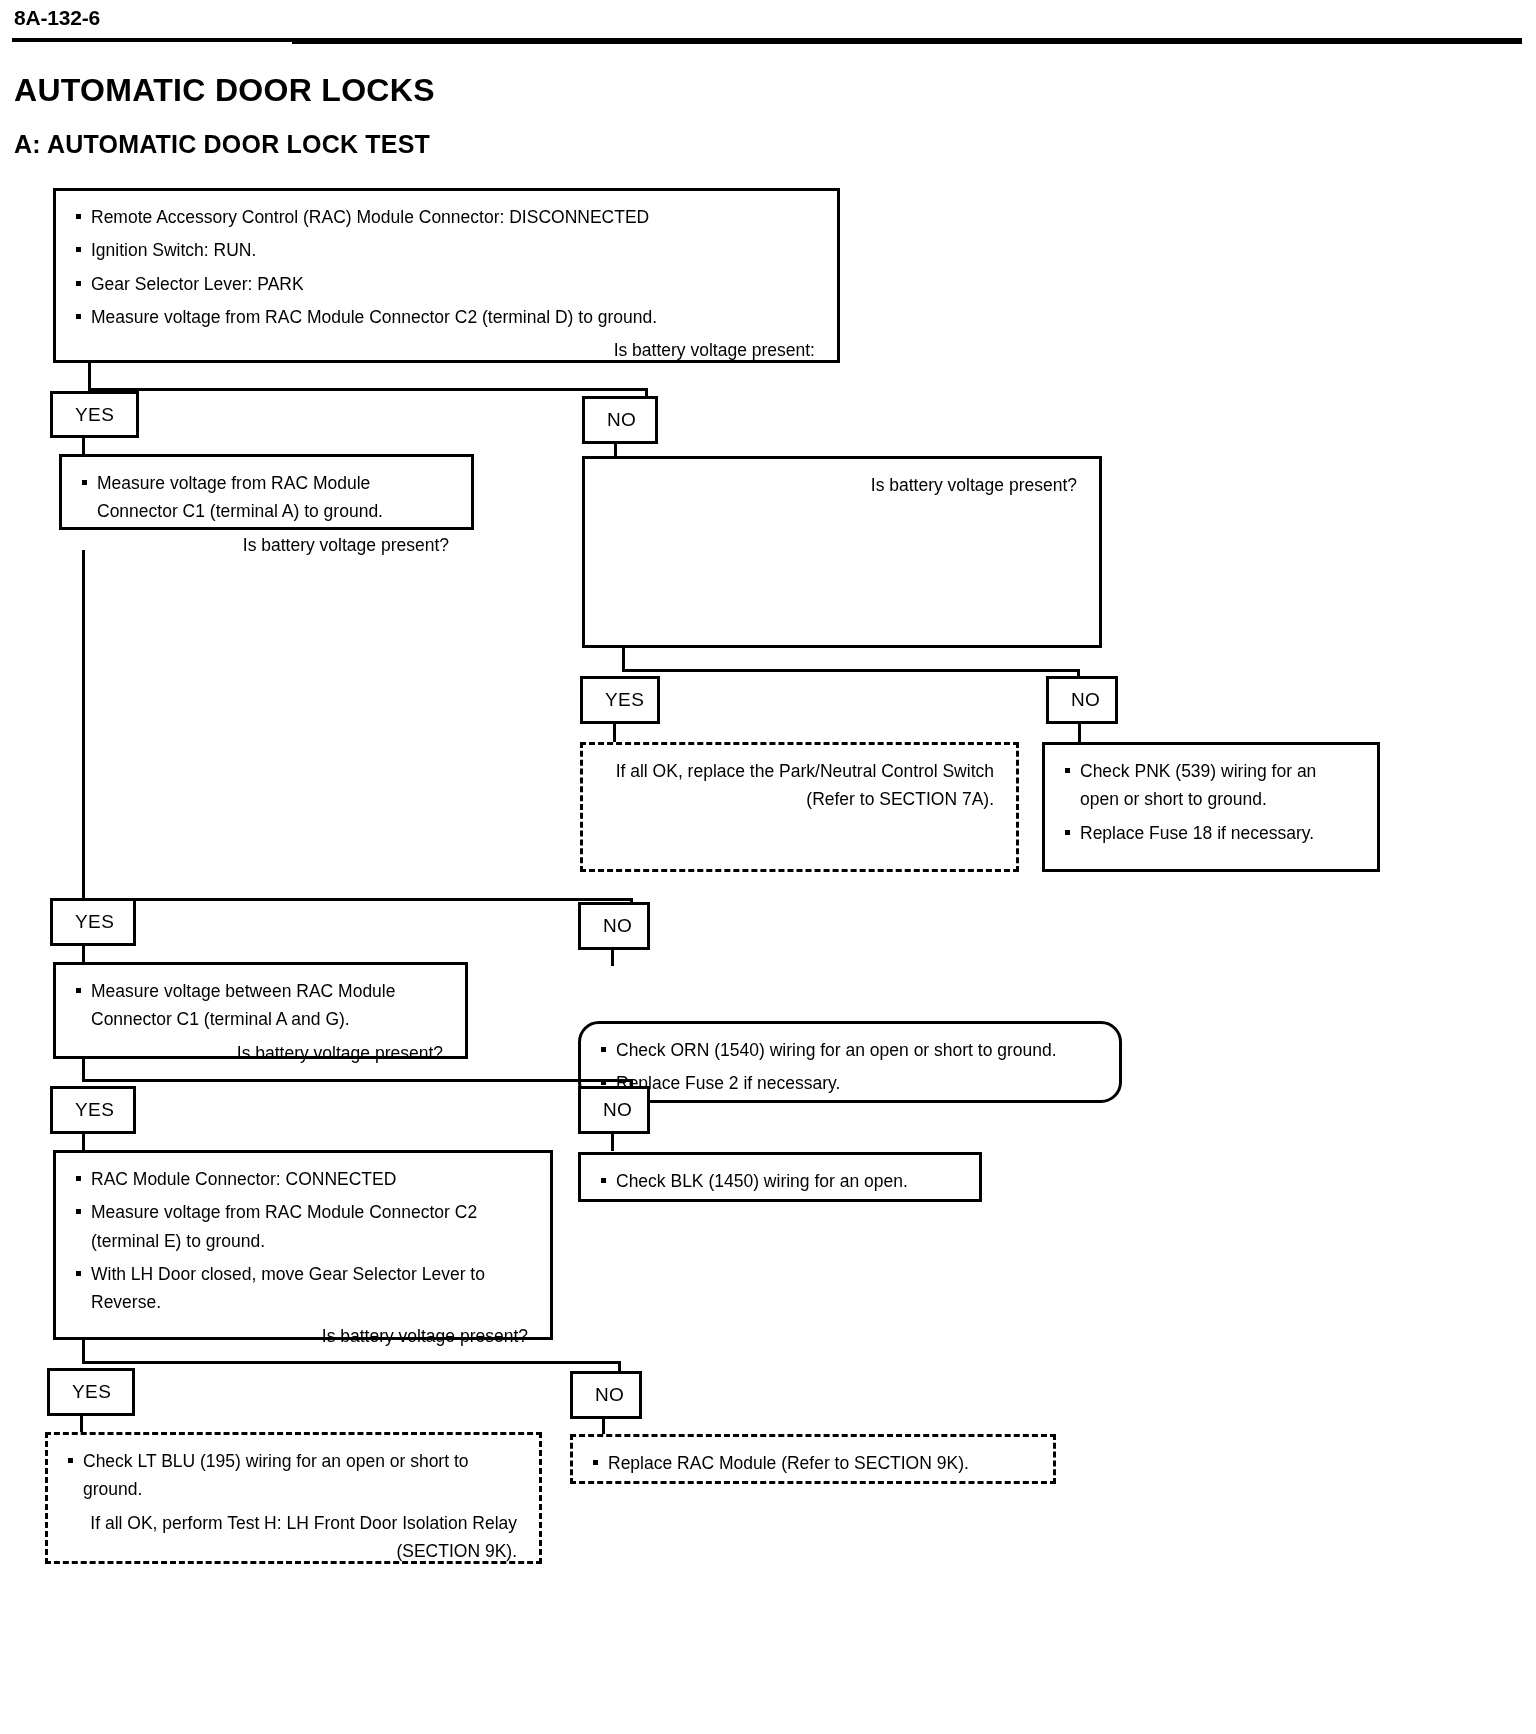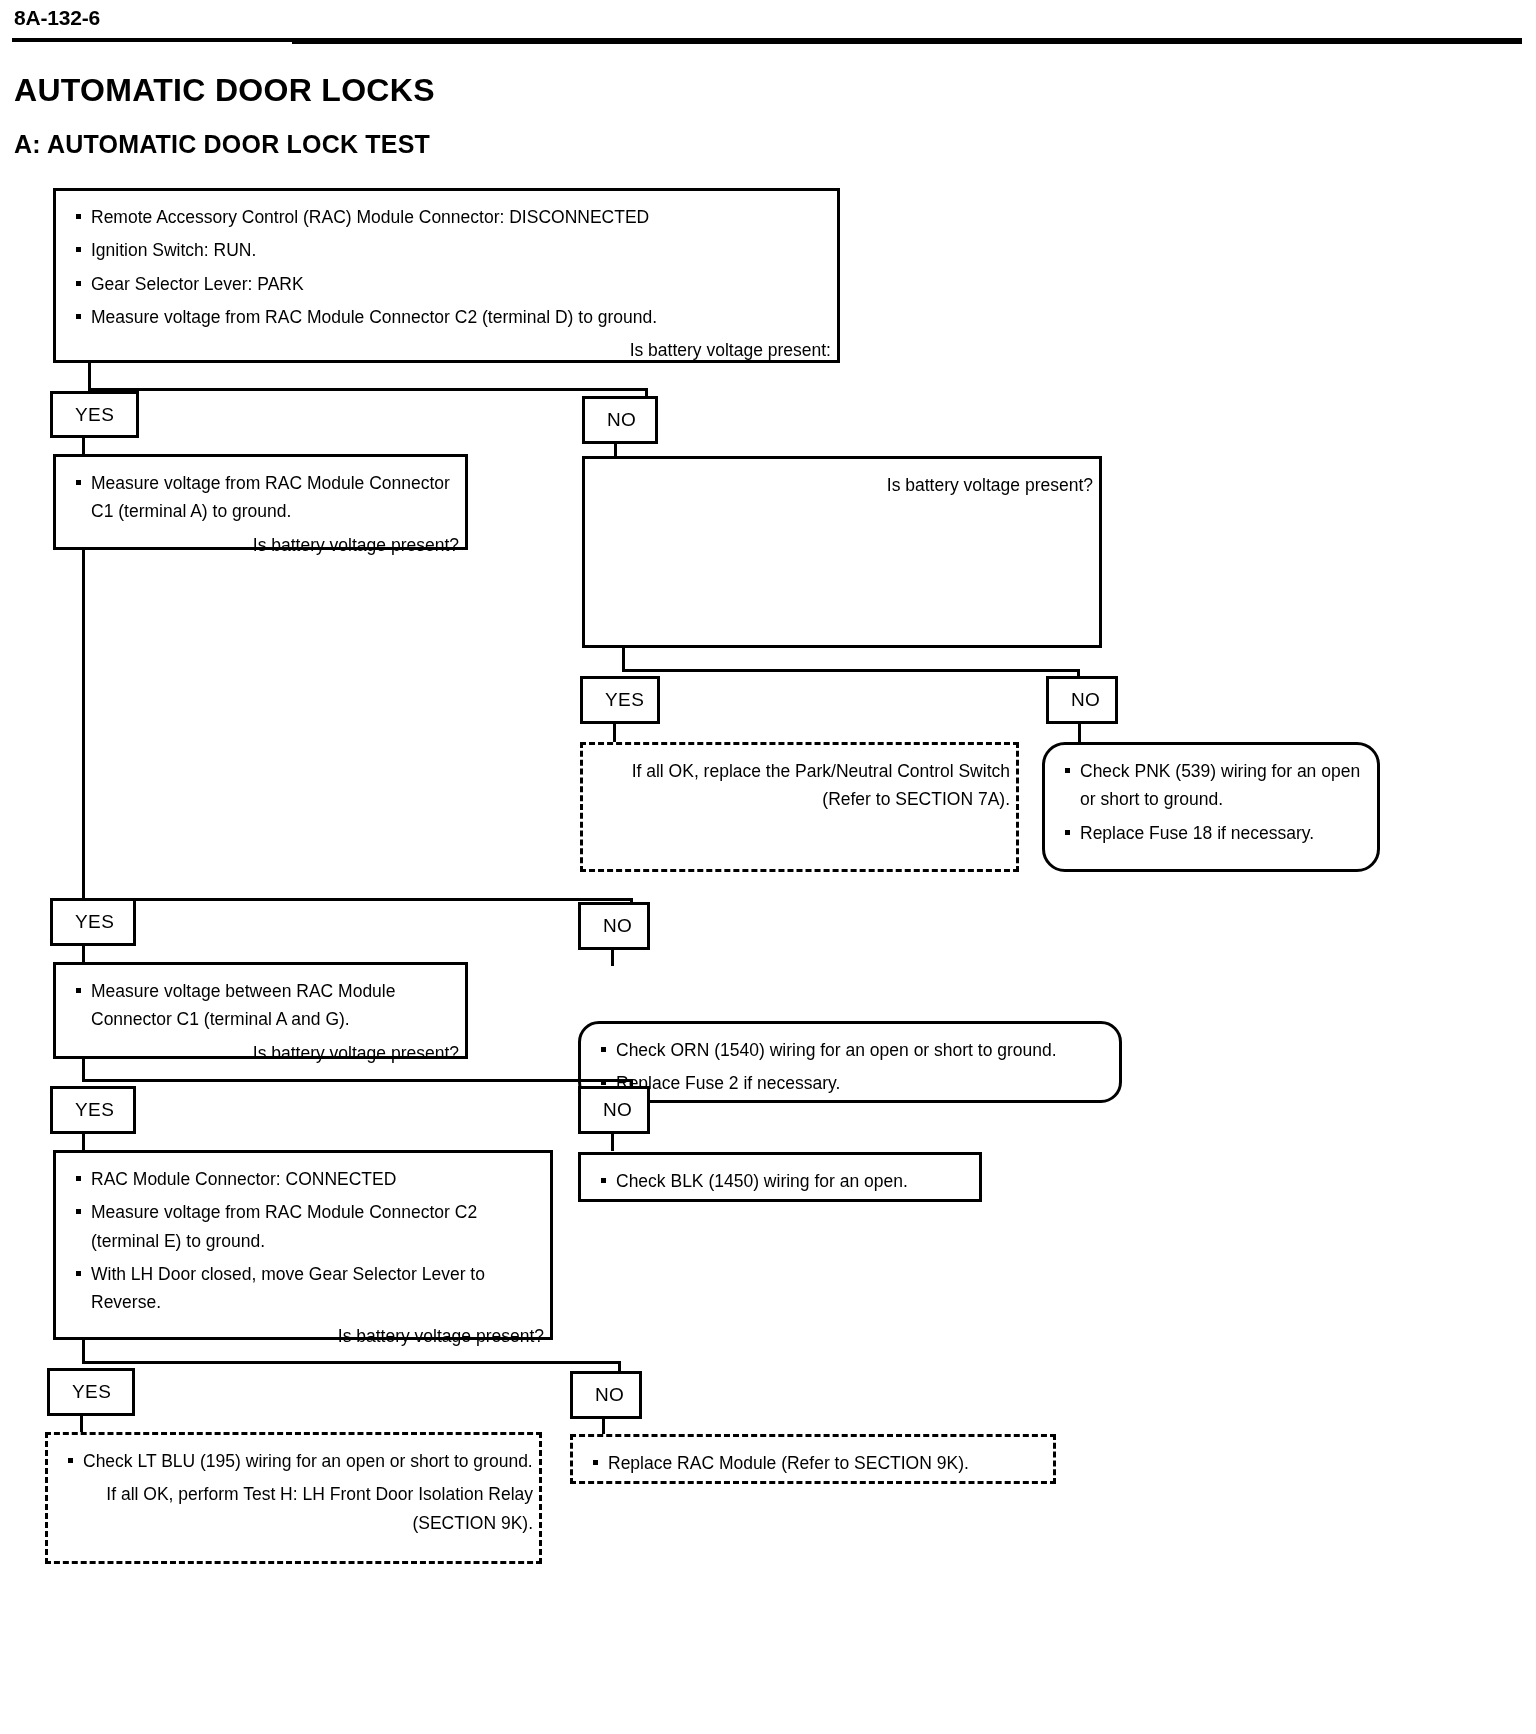--- a/index.html
+++ b/index.html
@@ -73,21 +73,21 @@
     position: absolute;
     box-sizing: border-box;
     background: #fff;
     border: 3px solid #000;
   }
   .node.dashed {
     border: 3px dashed #000;
   }
 
   .node-body {
-    padding: 12px 6px 10px 14px;
+    padding: 12px 22px 10px 14px;
     font-size: 17.5px;
     line-height: 1.62;
   }
 
   ul.bullets {
     list-style: none;
     margin: 0;
     padding: 0;
   }
   ul.bullets > li {
@@ -167,21 +167,21 @@
   <div class="chip" style="left:50px; top:391px; width:89px; height:47px;">
     <span>YES</span>
   </div>
   <div class="chip" style="left:582px; top:396px; width:76px; height:48px;">
     <span>NO</span>
   </div>
 
   <div class="vline" style="left:82px; top:438px; height:16px;"></div>
   <div class="vline" style="left:614px; top:444px; height:13px;"></div>
 
-  <div class="node" style="left:53px; top:454px; width:415px; height:96px;">
+  <div class="node" style="left:59px; top:454px; width:415px; height:76px;">
     <div class="node-body">
       <ul class="bullets">
         <li>Measure voltage from RAC Module Connector C1 (terminal A) to ground.</li>
       </ul>
       <p class="tail-line">Is battery voltage present?</p>
     </div>
   </div>
 
   <div class="node" style="left:582px; top:456px; width:520px; height:192px;">
     <div class="node-body">
@@ -202,21 +202,21 @@
 
   <div class="vline" style="left:613px; top:724px; height:20px;"></div>
   <div class="vline" style="left:1078px; top:724px; height:20px;"></div>
 
   <div class="node dashed" style="left:580px; top:742px; width:439px; height:130px;">
     <div class="node-body">
       <p class="tail-line">If all OK, replace the Park/Neutral Control Switch (Refer to SECTION 7A).</p>
     </div>
   </div>
 
-  <div class="node" style="left:1042px; top:742px; width:338px; height:130px;border-radius:23px;">
+  <div class="node" style="left:1042px; top:742px; width:338px; height:130px;">
     <div class="node-body">
       <ul class="bullets">
         <li>Check PNK (539) wiring for an open or short to ground.</li>
         <li>Replace Fuse 18 if necessary.</li>
       </ul>
     </div>
   </div>
 
   <div class="vline" style="left:82px; top:550px; height:351px;"></div>
   <div class="hline" style="left:82px; top:898px; width:551px;"></div>

